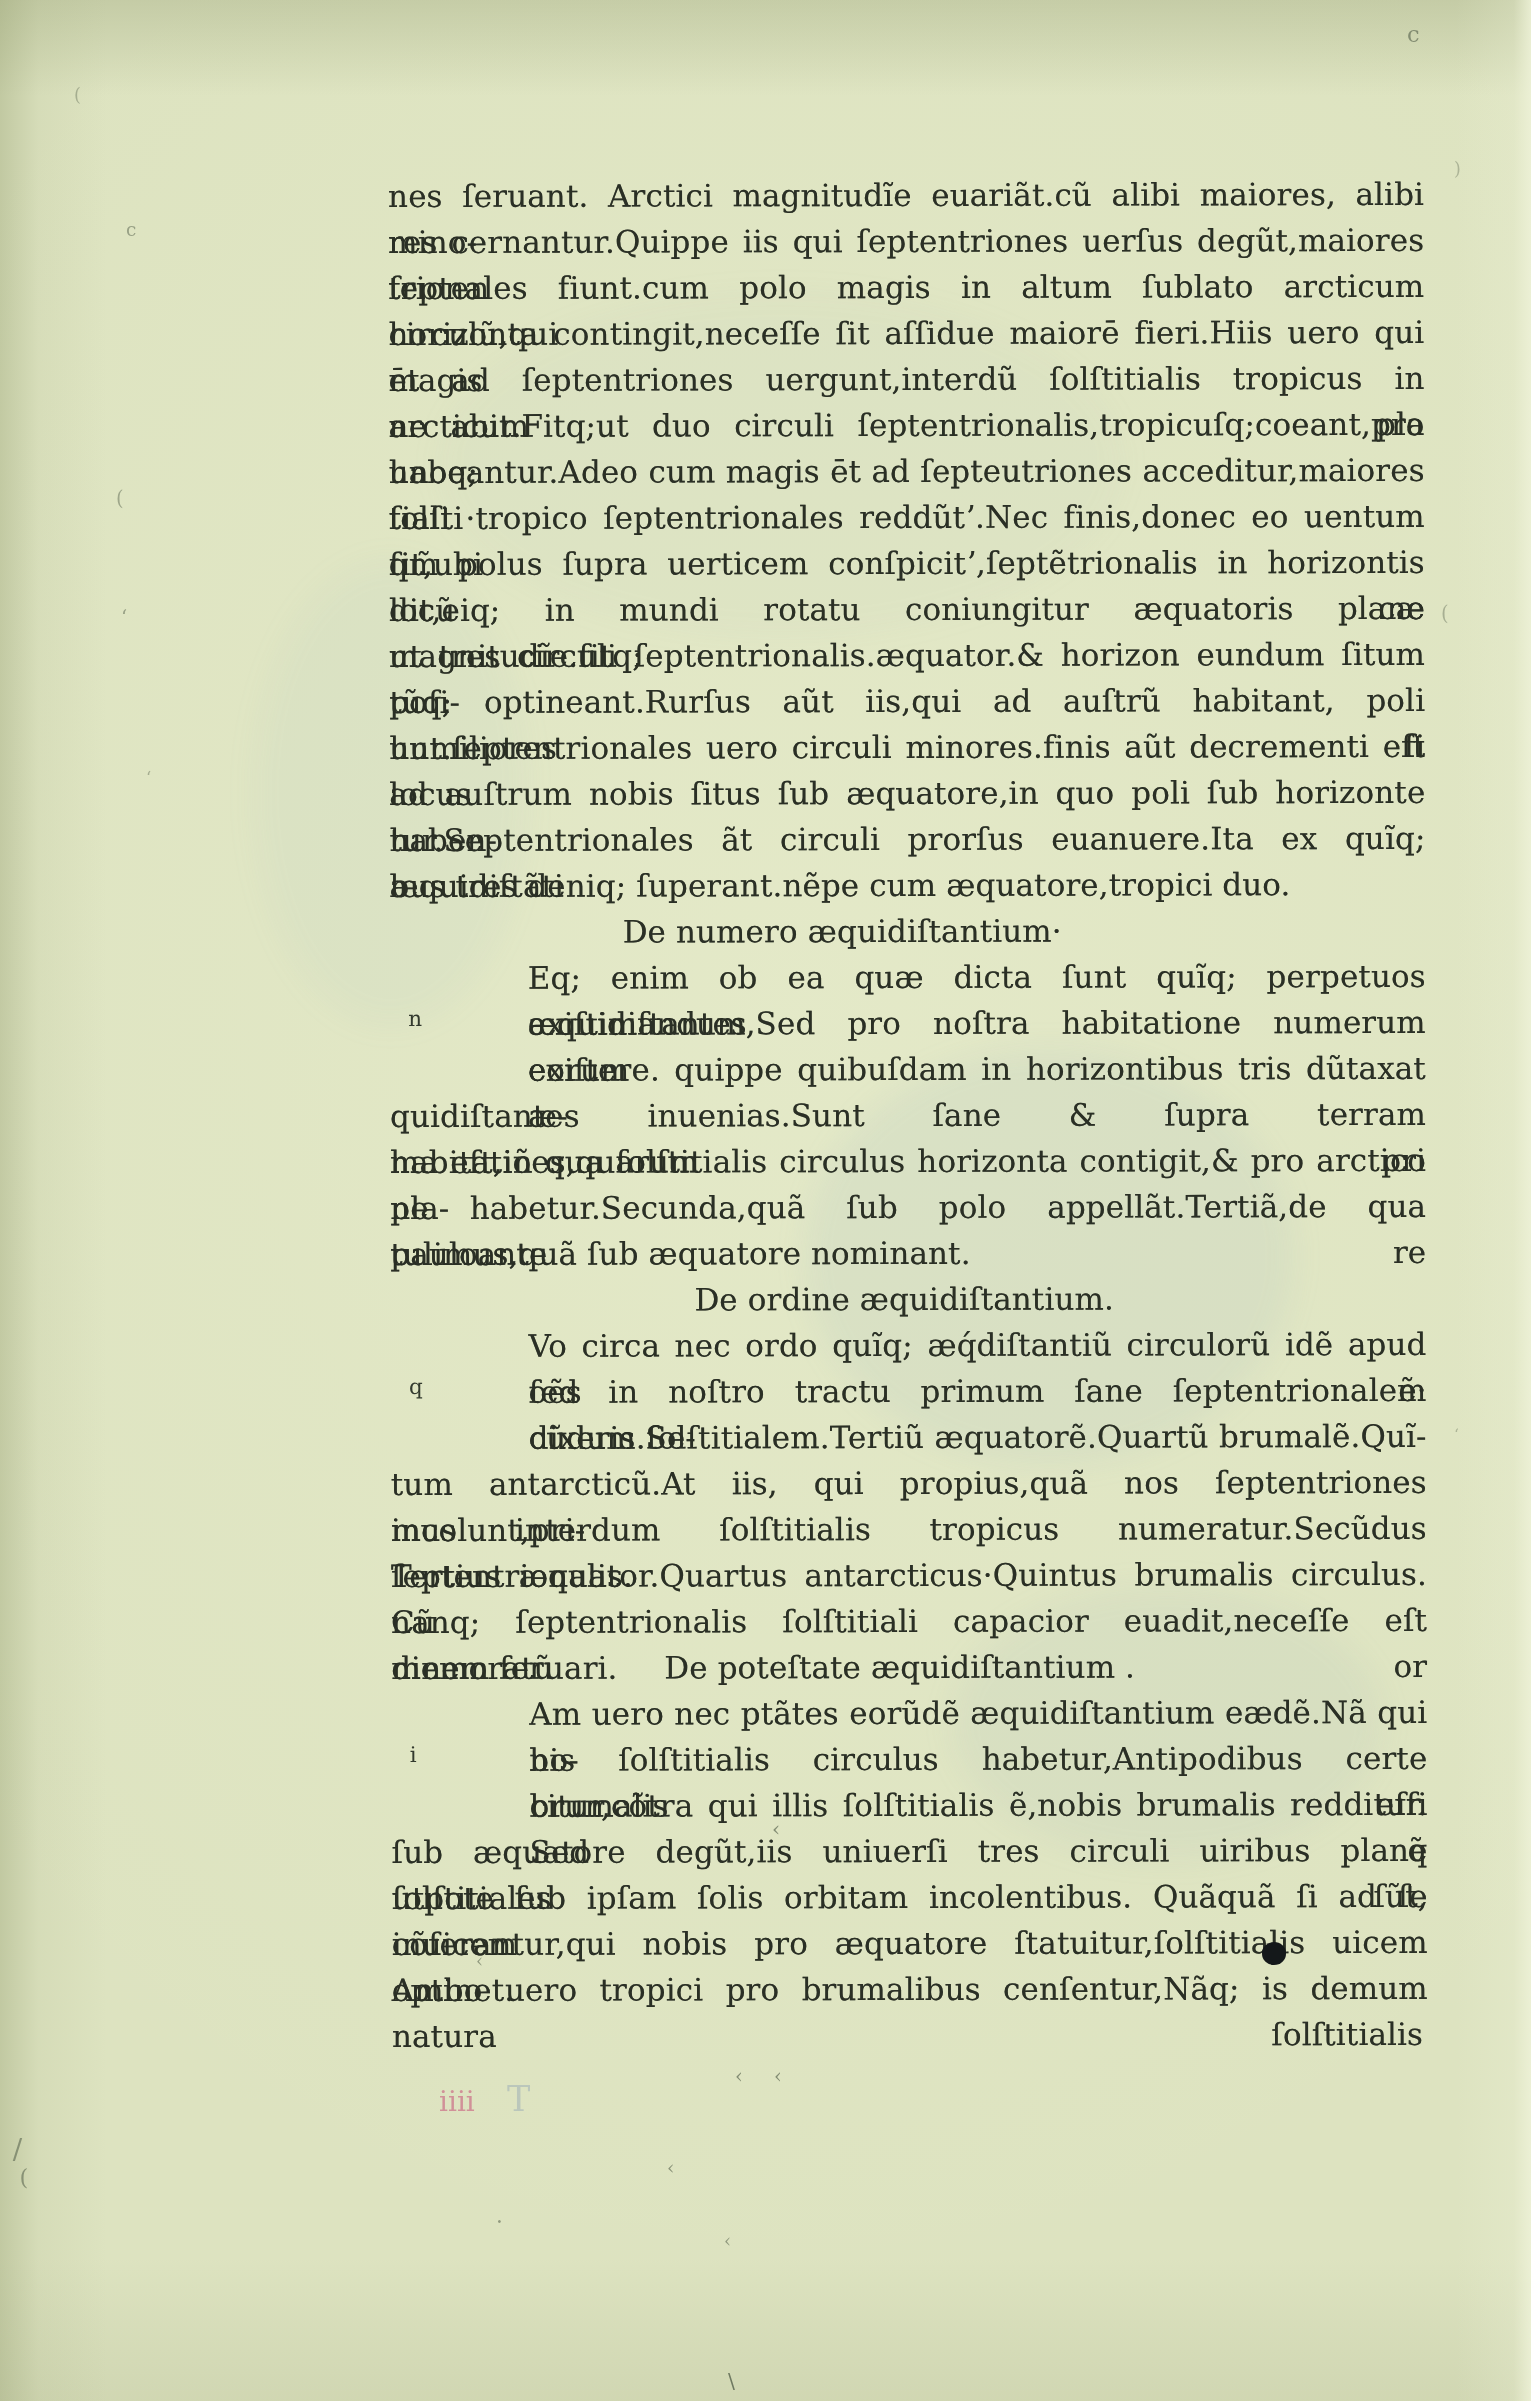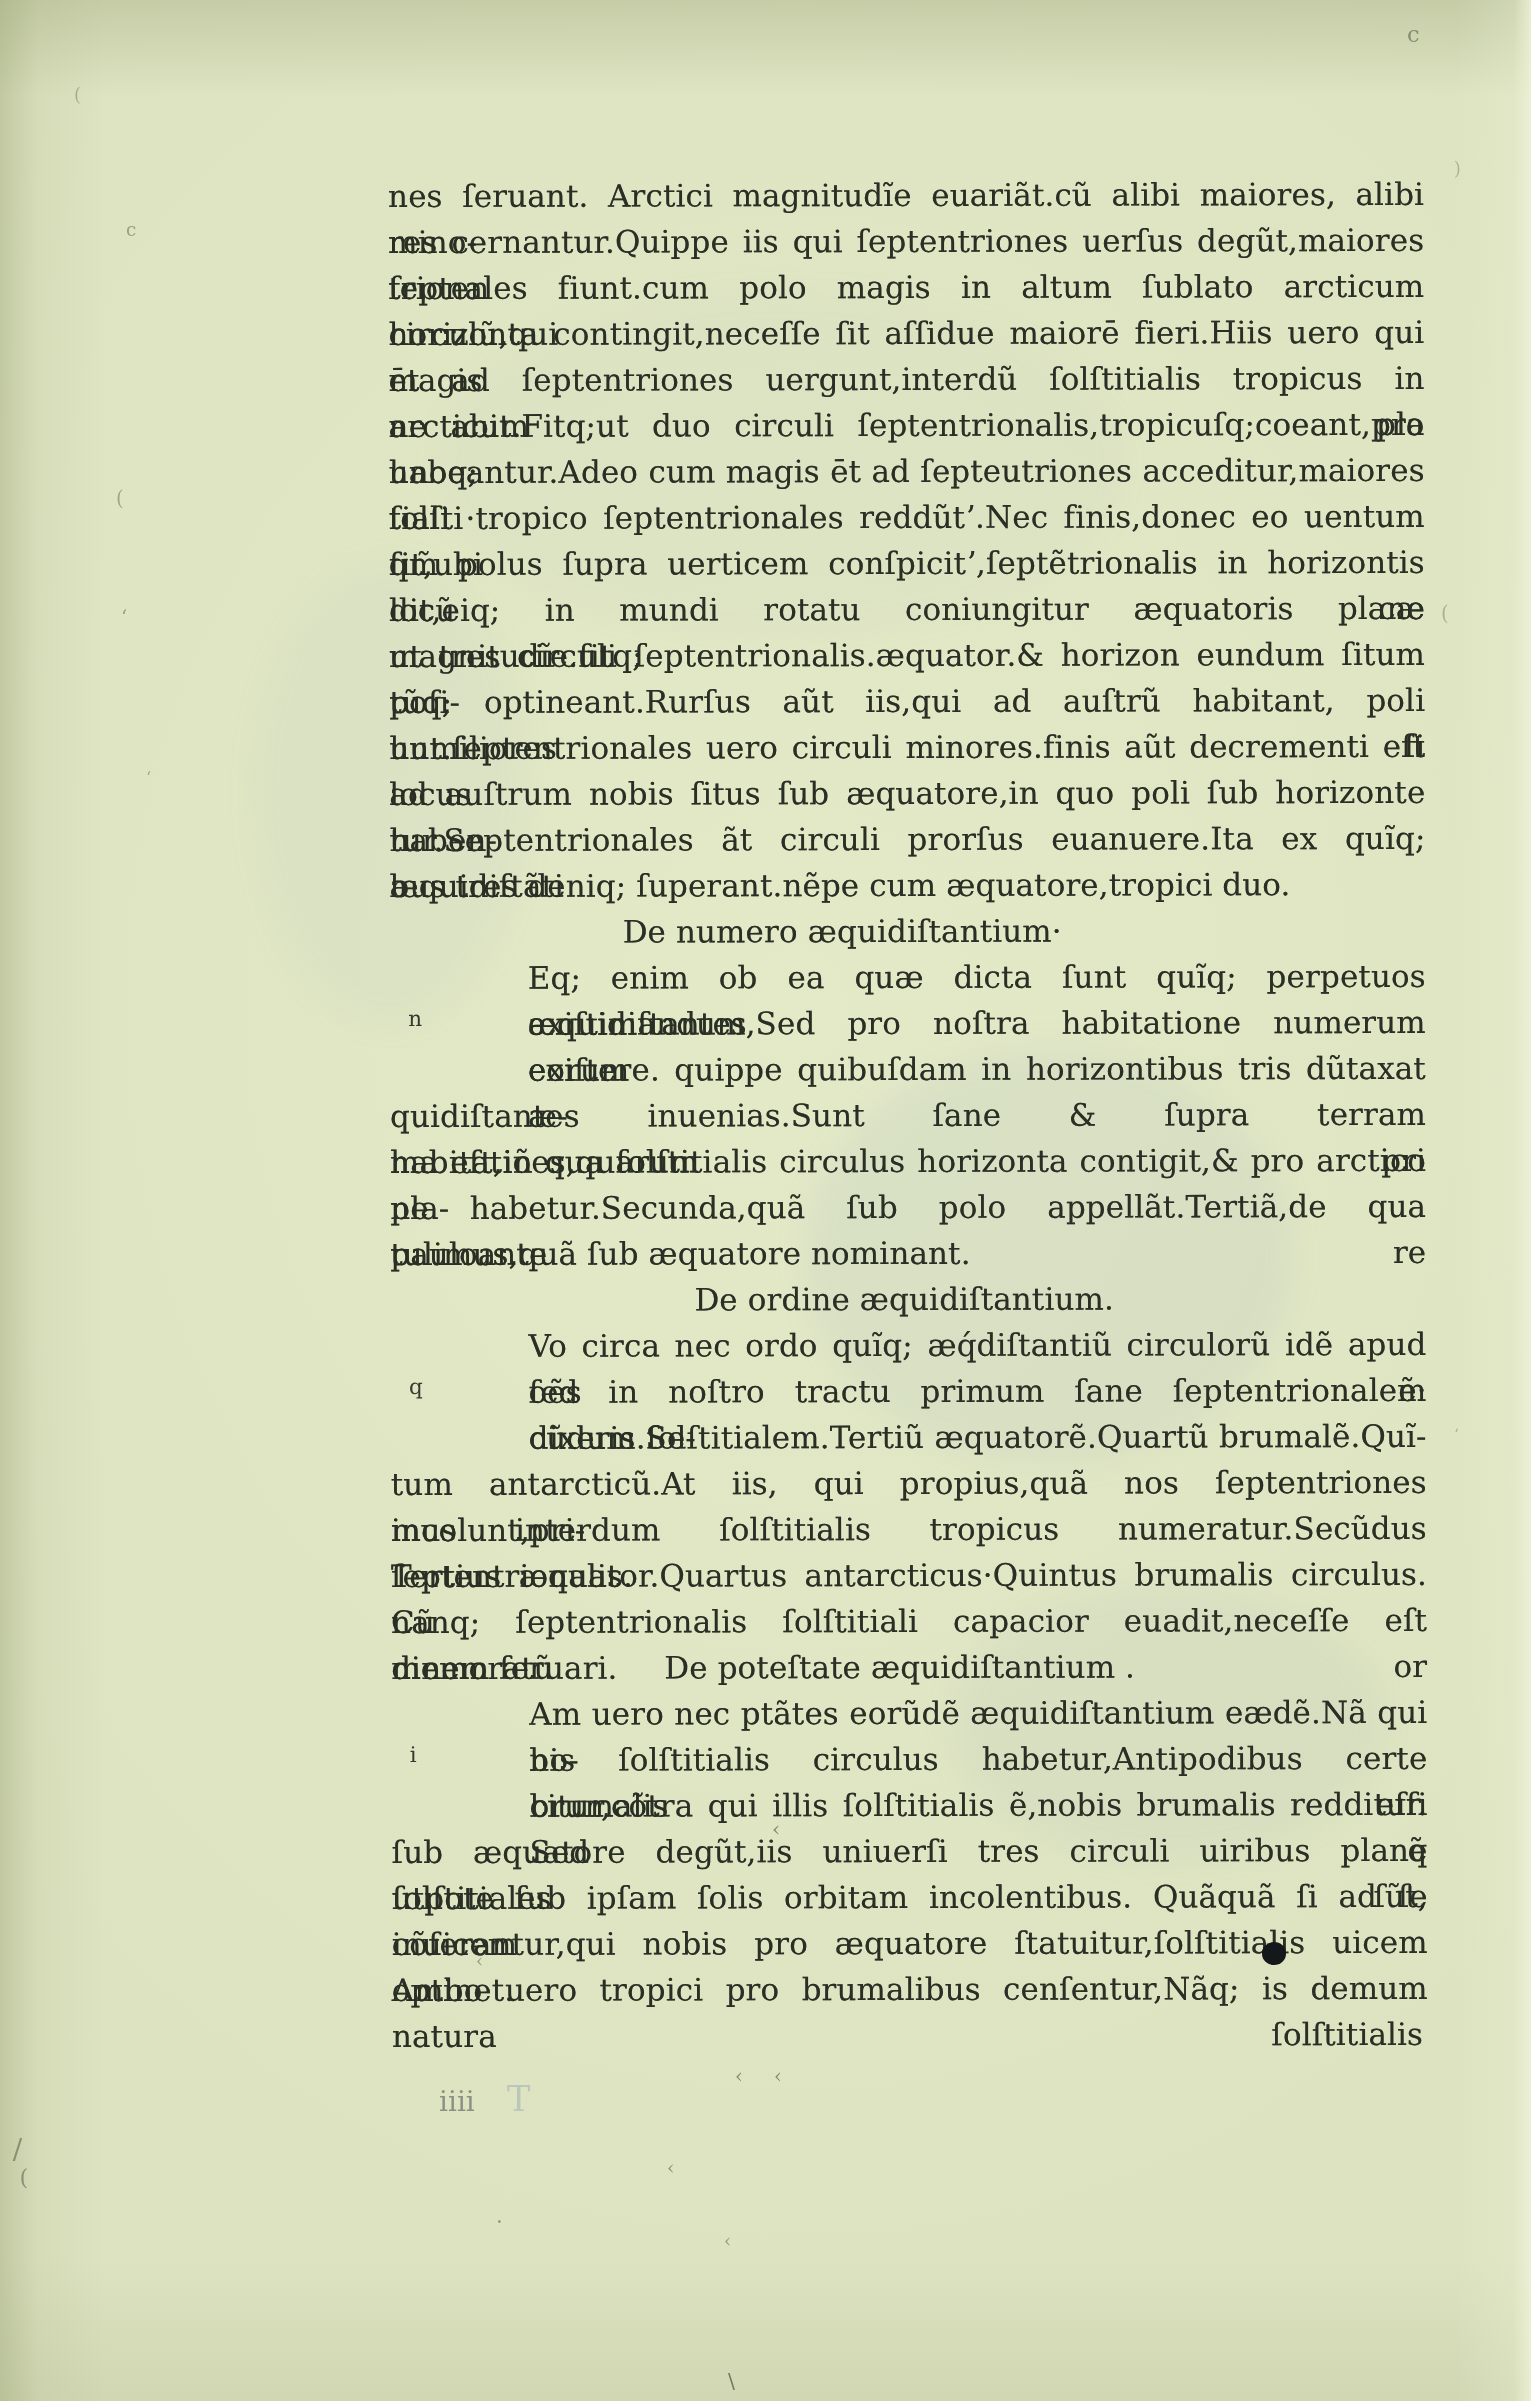--- a/index.html
+++ b/index.html
@@ -104,21 +104,21 @@
     <span class="stray" style="left: 116px; top: 489px; font-size: 19.5px; opacity: 0.42;">(</span>
     <span class="stray" style="left: 121px; top: 608px; font-size: 19.5px; opacity: 0.45;">ʻ</span>
     <span class="stray" style="left: 146px; top: 770px; font-size: 16.6px; opacity: 0.38;">ʻ</span>
     <span class="stray" style="left: 1454px; top: 161px; font-size: 17.6px; opacity: 0.32;">)</span>
     <span class="stray" style="left: 1441px; top: 604px; font-size: 19.5px; opacity: 0.36;">(</span>
     <span class="stray" style="left: 1454px; top: 1427px; font-size: 15.6px; opacity: 0.32;">ʻ</span>
     <span class="stray" style="left: 772px; top: 1819px; font-size: 20.5px; opacity: 0.6;">‹</span>
     <span class="stray" style="left: 476px; top: 1953px; font-size: 17.6px; opacity: 0.5;">‹</span>
     <span class="stray" style="left: 735px; top: 2067px; font-size: 19.5px; opacity: 0.6;">‹</span>
     <span class="stray" style="left: 774px; top: 2067px; font-size: 19.5px; opacity: 0.6;">‹</span>
-    <span class="stray" style="left: 439px; top: 2088px; font-size: 28px; opacity: 0.4; color: #0f172a;">iiii</span>
+    <span class="stray" style="left: 439px; top: 2088px; font-size: 28px; opacity: 0.4; color: #be185d;">iiii</span>
     <span class="stray" style="left: 507px; top: 2082px; font-size: 35px; opacity: 0.42; color: rgb(140, 160, 180);">T</span>
     <span class="stray" style="left: 667px; top: 2159px; font-size: 18.5px; opacity: 0.55;">‹</span>
     <span class="stray" style="left: 12.7px; top: 2136px; font-size: 28px; opacity: 0.5;">/</span>
     <span class="stray" style="left: 19.5px; top: 2166px; font-size: 22.5px; opacity: 0.5;">(</span>
     <span class="stray" style="left: 496px; top: 2211px; font-size: 21.5px; opacity: 0.5;">·</span>
     <span class="stray" style="left: 724px; top: 2233px; font-size: 17.6px; opacity: 0.5;">‹</span>
     <span class="stray" style="left: 728px; top: 2371px; font-size: 20.5px; opacity: 0.7;">\</span>
   </div>
 
 <div class="blob" style="left: 1262px; top: 1942px; width: 24.4px; height: 22.5px;"></div>

